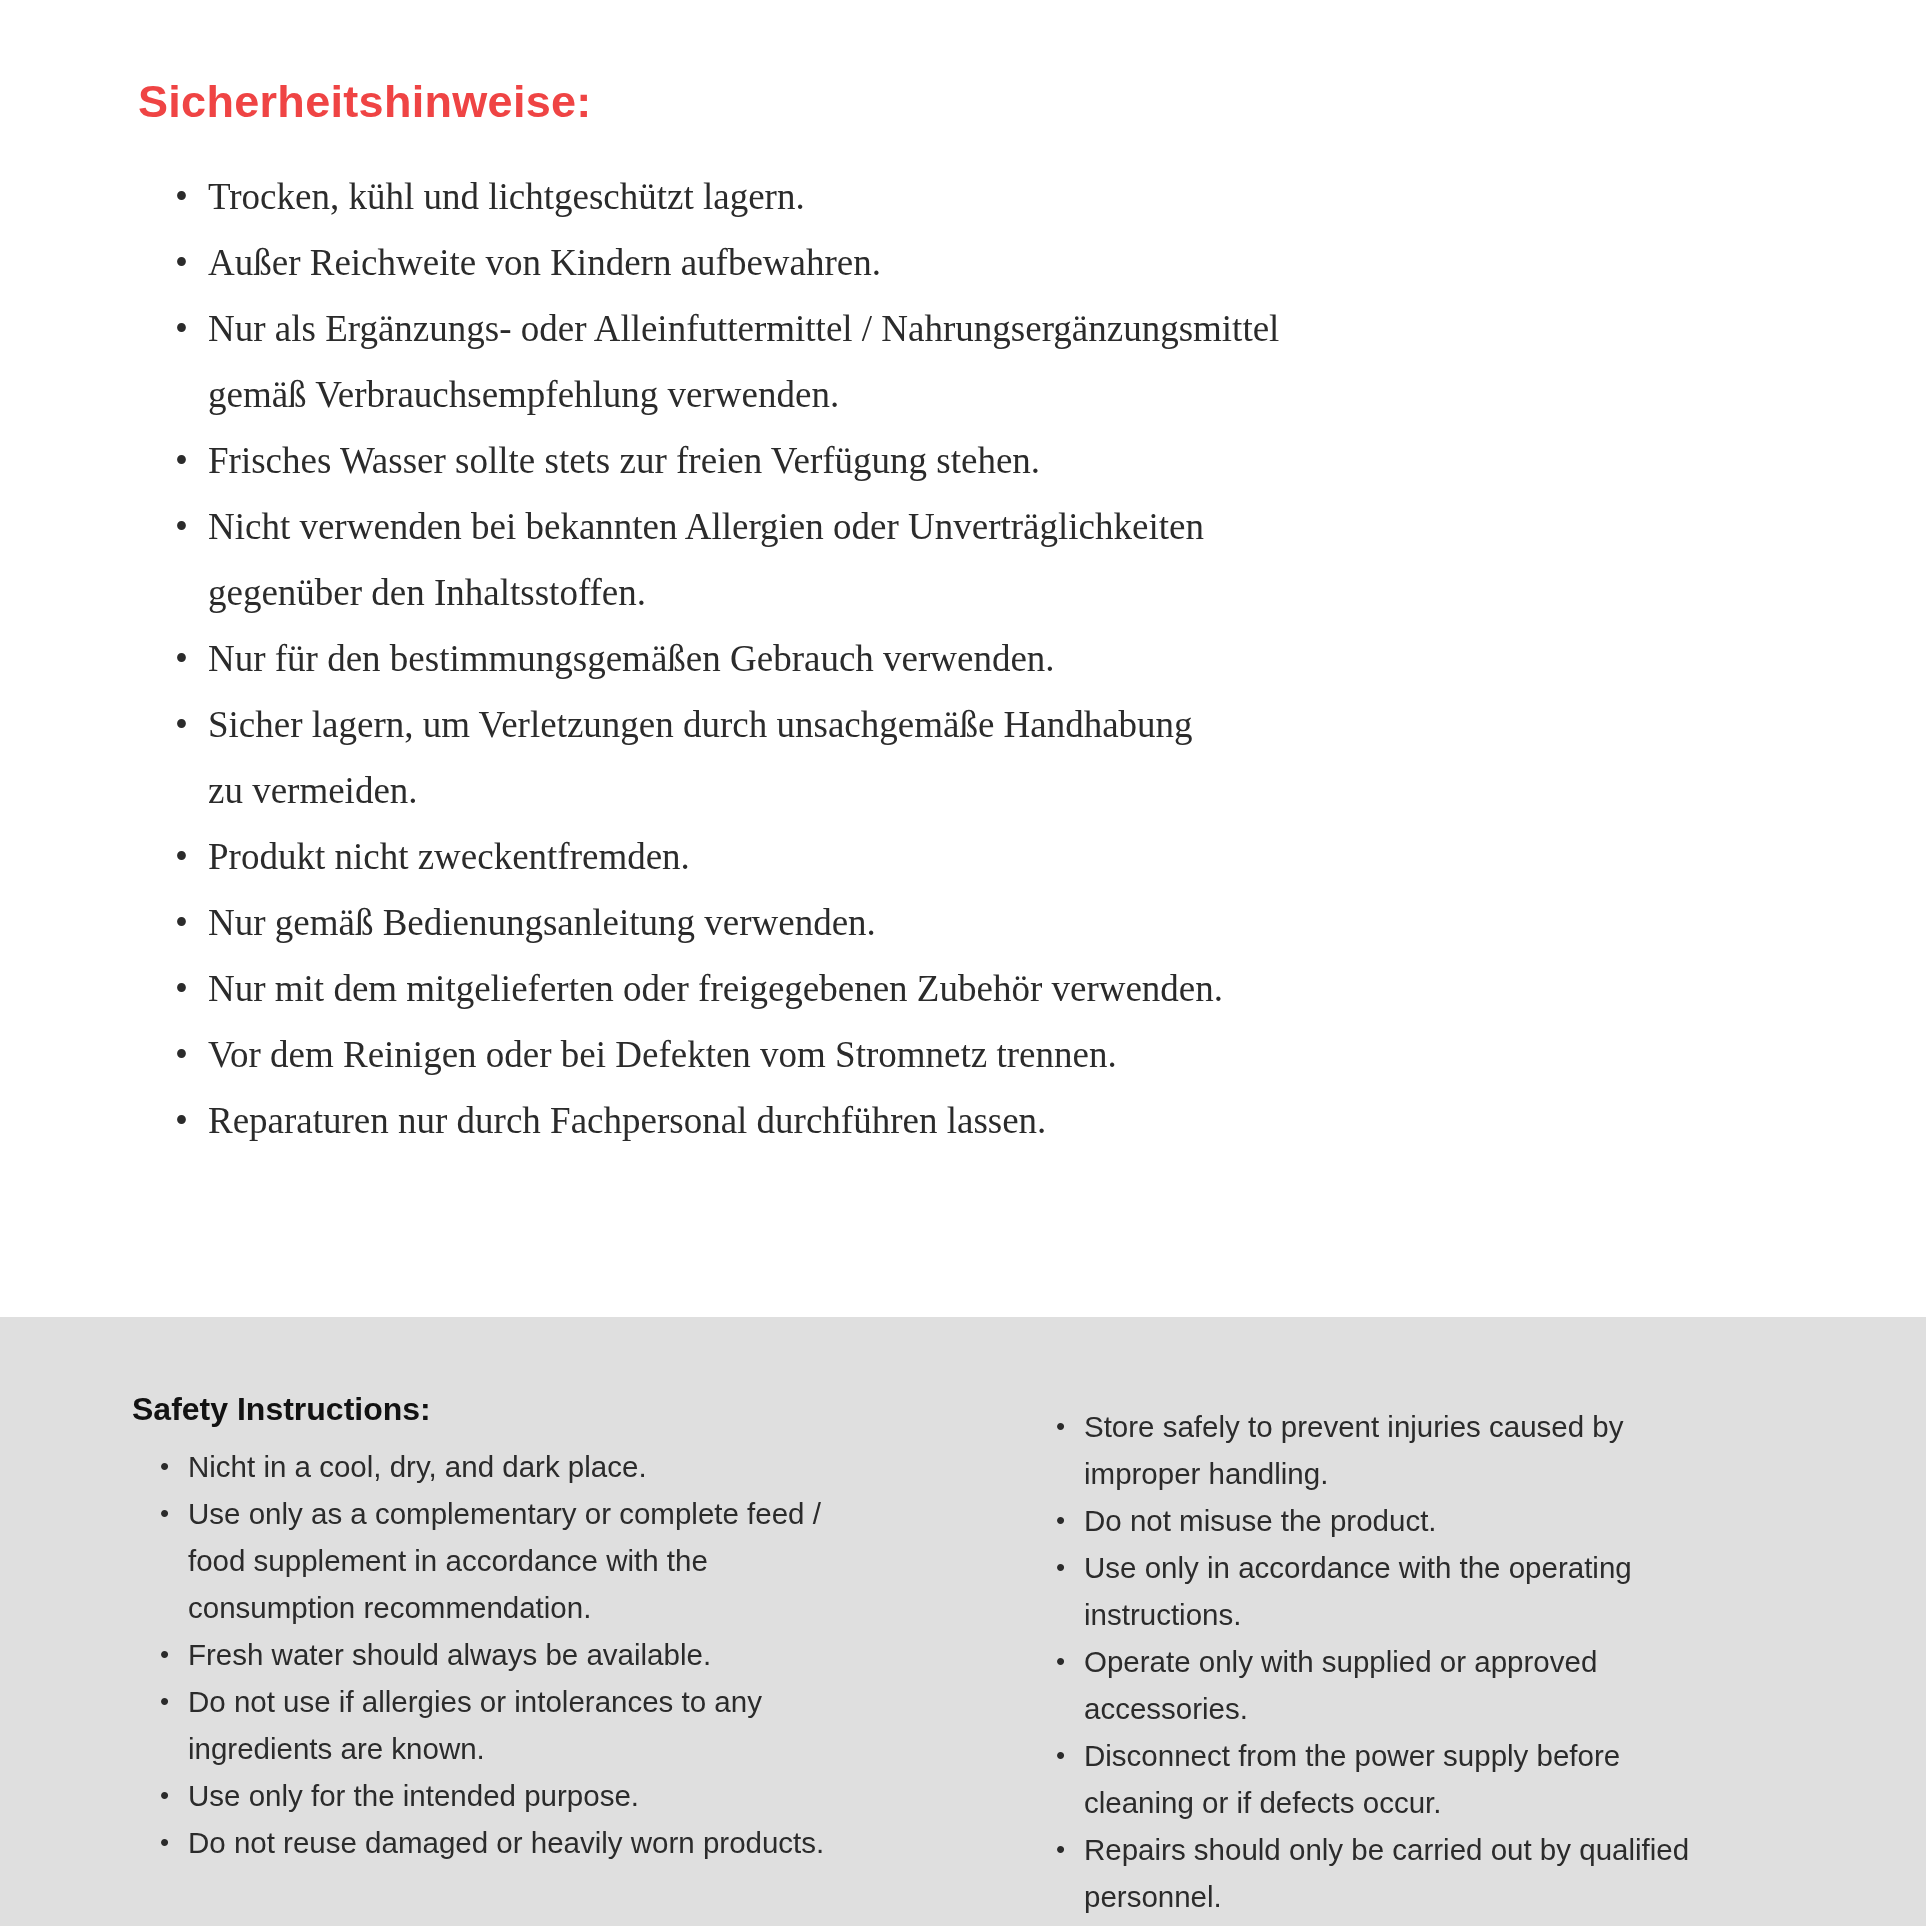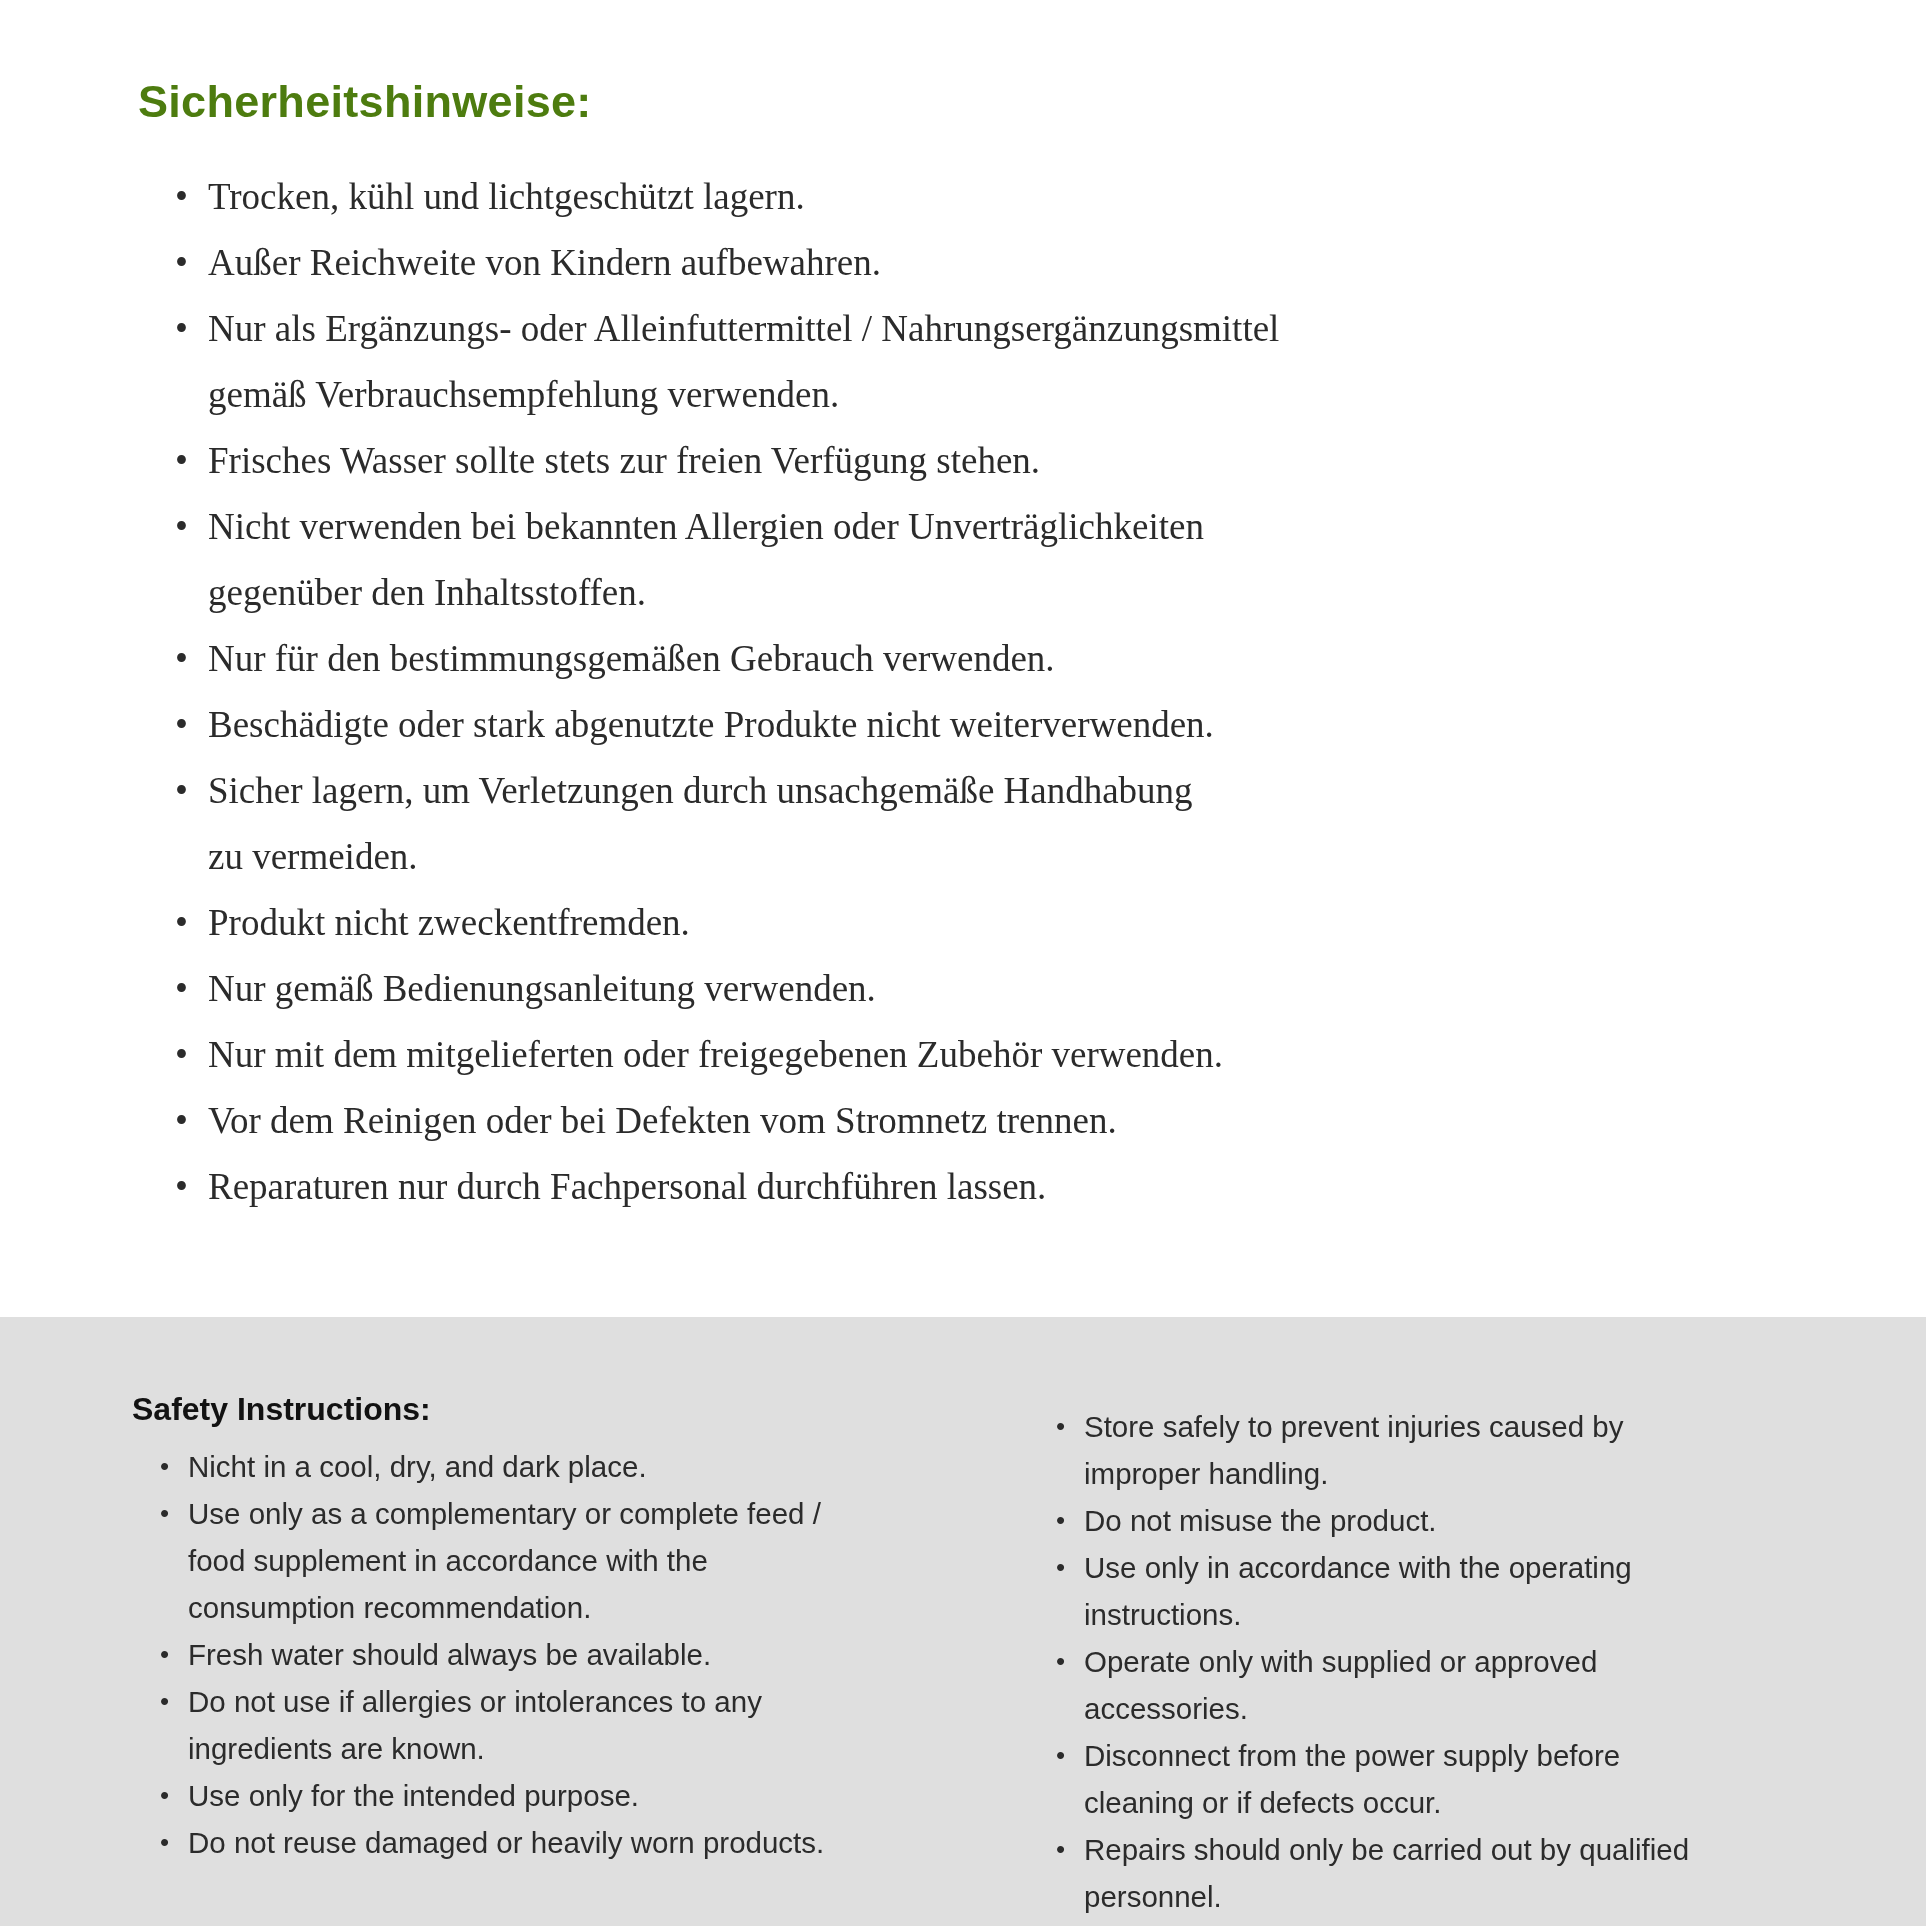--- a/index.html
+++ b/index.html
@@ -25,21 +25,21 @@
   .german-section {
     height: 1317px;
     box-sizing: border-box;
     padding: 76px 90px 0 138px;
     background: #ffffff;
     flex: 0 0 auto;
   }
   .german-title {
     font-size: 45px;
     font-weight: 700;
-    color: #4d7c0f;
+    color: #ef4444;
     margin: 0 0 36px 0;
     letter-spacing: 0.3px;
   }
   .german-list {
     list-style: none;
     margin: 0;
     padding: 0 0 0 37px;
     font-family: Liberation Serif, serif;
   }
   .german-list li {
@@ -112,21 +112,20 @@
     <h1 class="german-title">Sicherheitshinweise:</h1>
     <ul class="german-list">
       <li><span>Trocken, kühl und lichtgeschützt lagern.</span></li>
       <li><span>Außer Reichweite von Kindern aufbewahren.</span></li>
       <li><span>Nur als Ergänzungs- oder Alleinfuttermittel / Nahrungsergänzungsmittel
 gemäß Verbrauchsempfehlung verwenden.</span></li>
       <li><span>Frisches Wasser sollte stets zur freien Verfügung stehen.</span></li>
       <li><span>Nicht verwenden bei bekannten Allergien oder Unverträglichkeiten
 gegenüber den Inhaltsstoffen.</span></li>
       <li><span>Nur für den bestimmungsgemäßen Gebrauch verwenden.</span></li>
-      <li><span>Beschädigte oder stark abgenutzte Produkte nicht weiterverwenden.</span></li>
       <li><span>Sicher lagern, um Verletzungen durch unsachgemäße Handhabung
 zu vermeiden.</span></li>
       <li><span>Produkt nicht zweckentfremden.</span></li>
       <li><span>Nur gemäß Bedienungsanleitung verwenden.</span></li>
       <li><span>Nur mit dem mitgelieferten oder freigegebenen Zubehör verwenden.</span></li>
       <li><span>Vor dem Reinigen oder bei Defekten vom Stromnetz trennen.</span></li>
       <li><span>Reparaturen nur durch Fachpersonal durchführen lassen.</span></li>
     </ul>
   </section>
 

